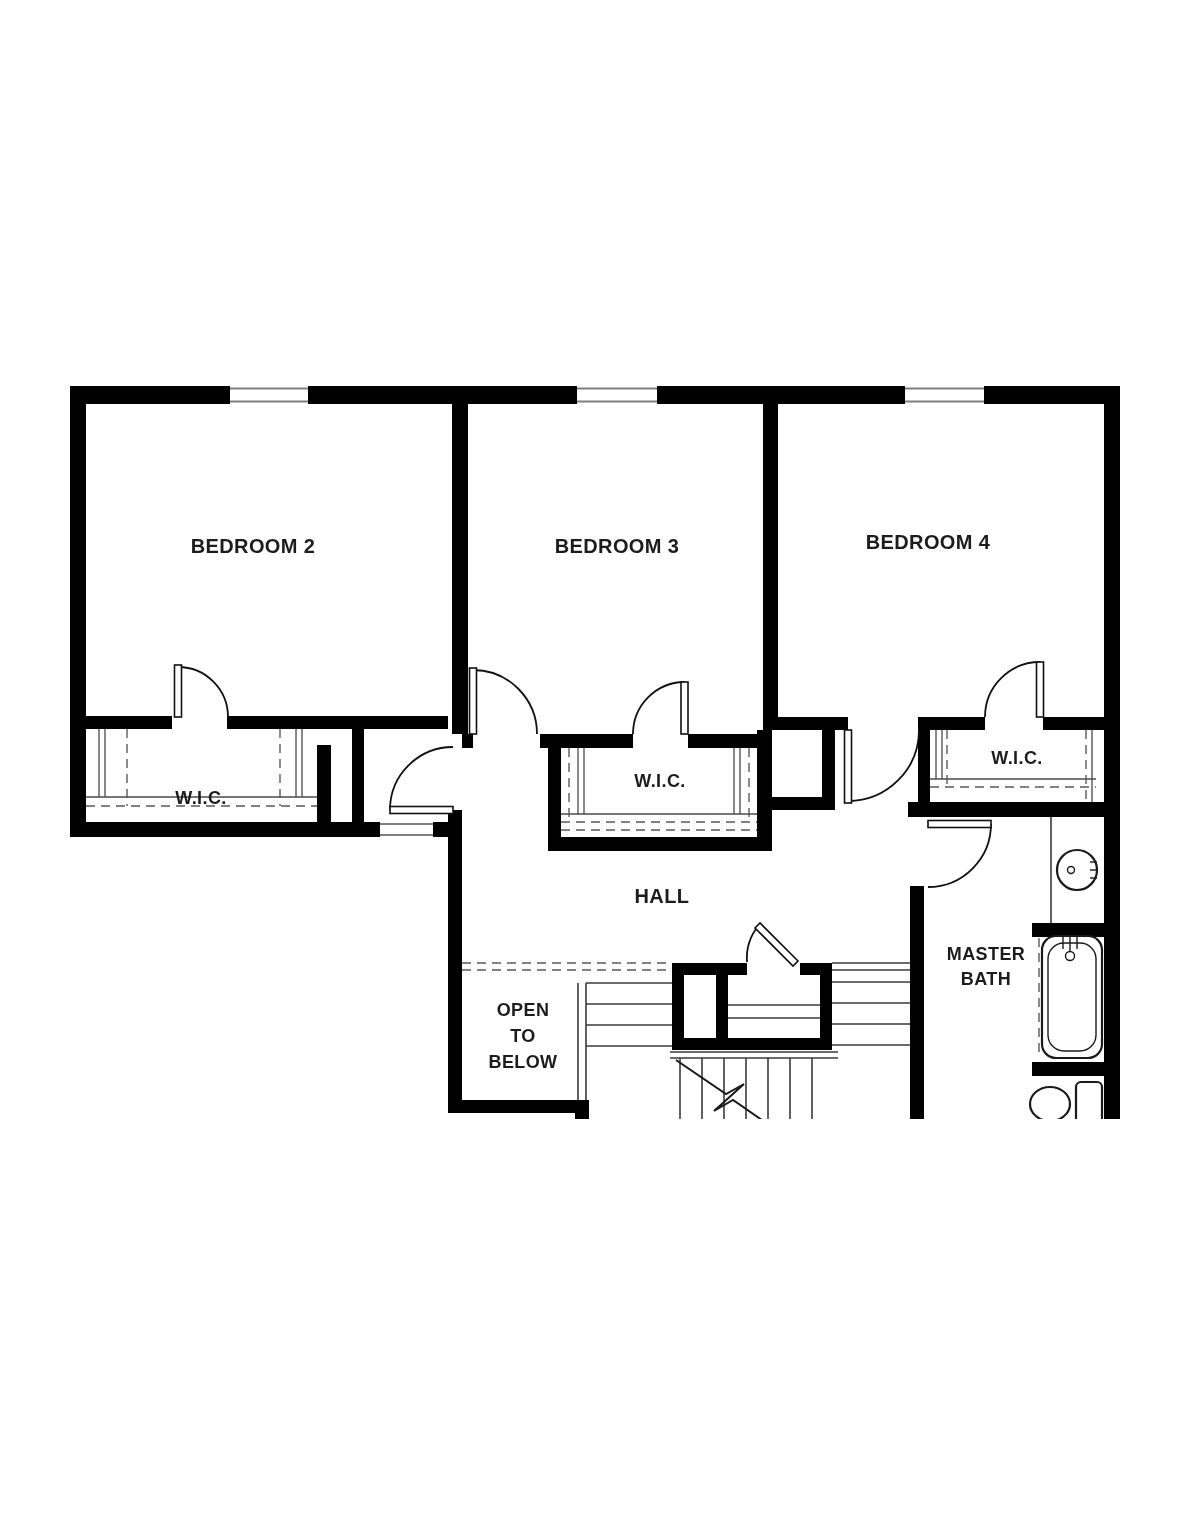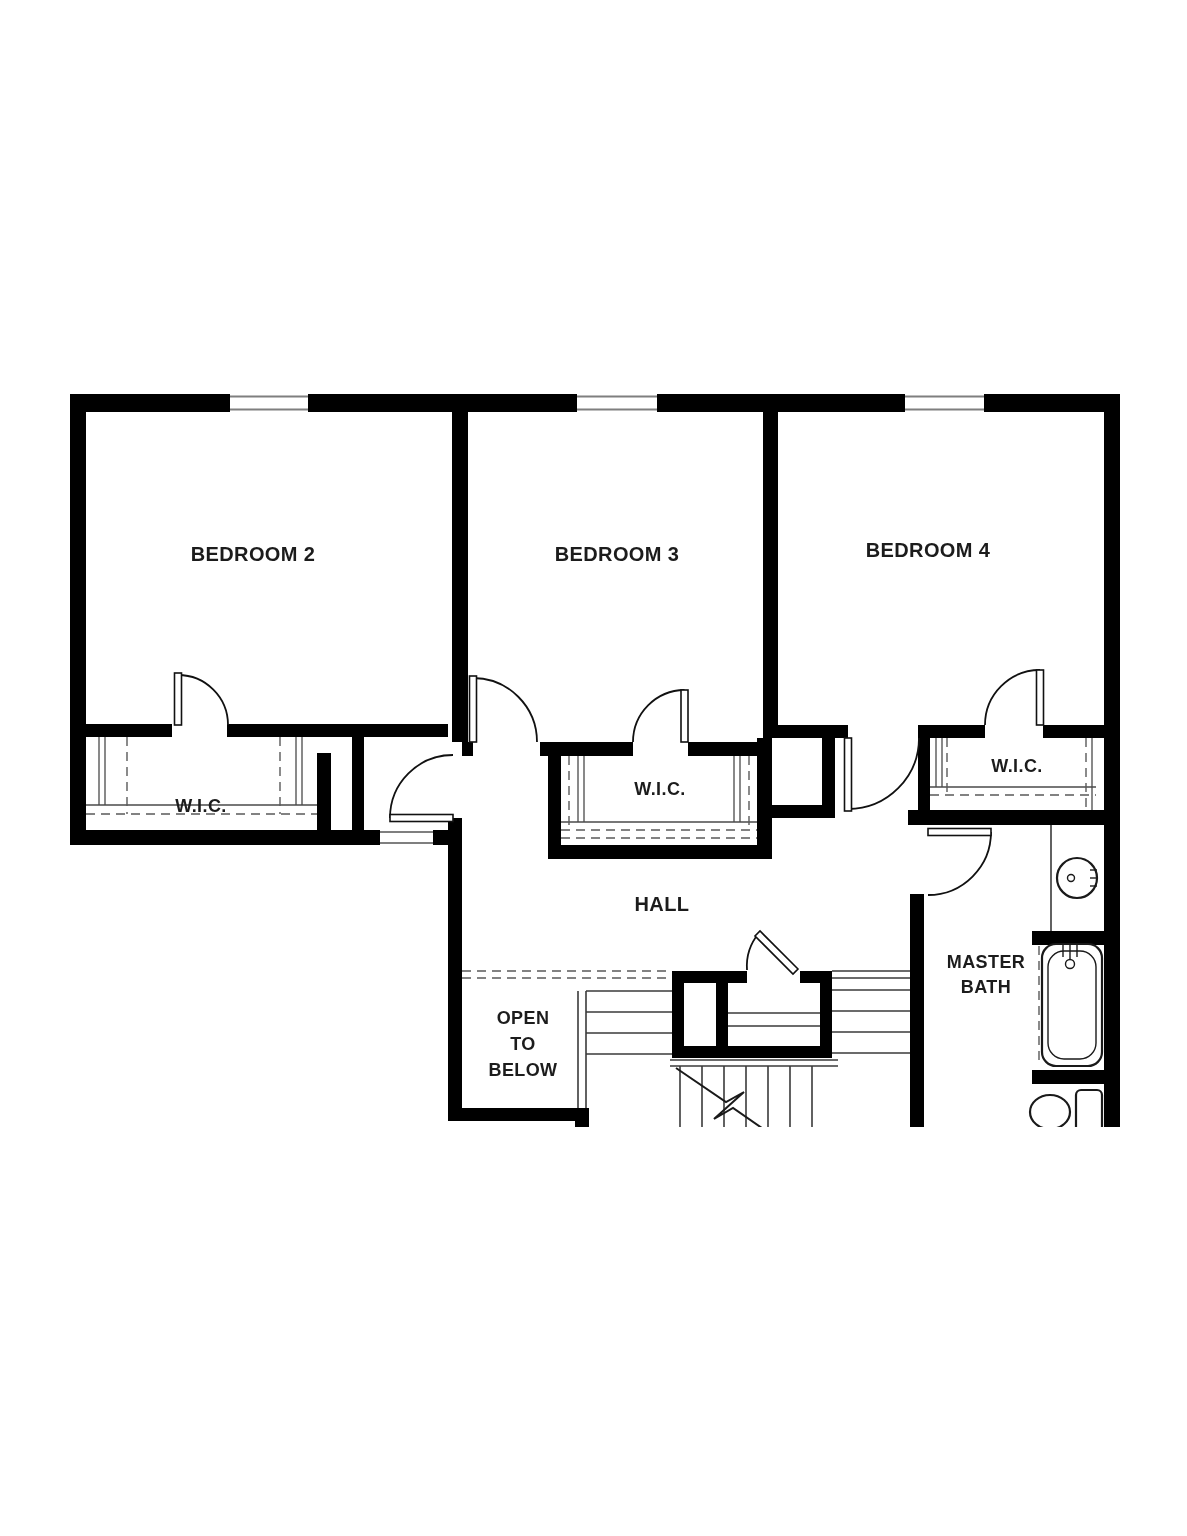--- a/index.html
+++ b/index.html
@@ -6,21 +6,21 @@
     margin: 0;
     padding: 0;
     background: #ffffff;
     font-family: "Liberation Sans", sans-serif;
   }
   .page {
     position: relative;
     width: 1187px;
     height: 1119px;
     background: #ffffff;
-    margin: 8px auto;
+    margin: 0 auto;
     overflow: hidden;
   }
   svg { display: block; }
   .wall { fill: #000000; stroke: none; }
   .thin { stroke: #3a3a3a; stroke-width: 1.6; fill: none; }
   .thin2 { stroke: #4a4a4a; stroke-width: 1.3; fill: none; }
   .dash { stroke: #5a5a5a; stroke-width: 1.4; fill: none; stroke-dasharray: 9 6; }
   .winline { stroke: #7f7f7f; stroke-width: 2; fill: none; }
   .door-arc { stroke: #111111; stroke-width: 1.8; fill: none; }
   .door-leaf { fill: #ffffff; stroke: #111111; stroke-width: 1.6; }

